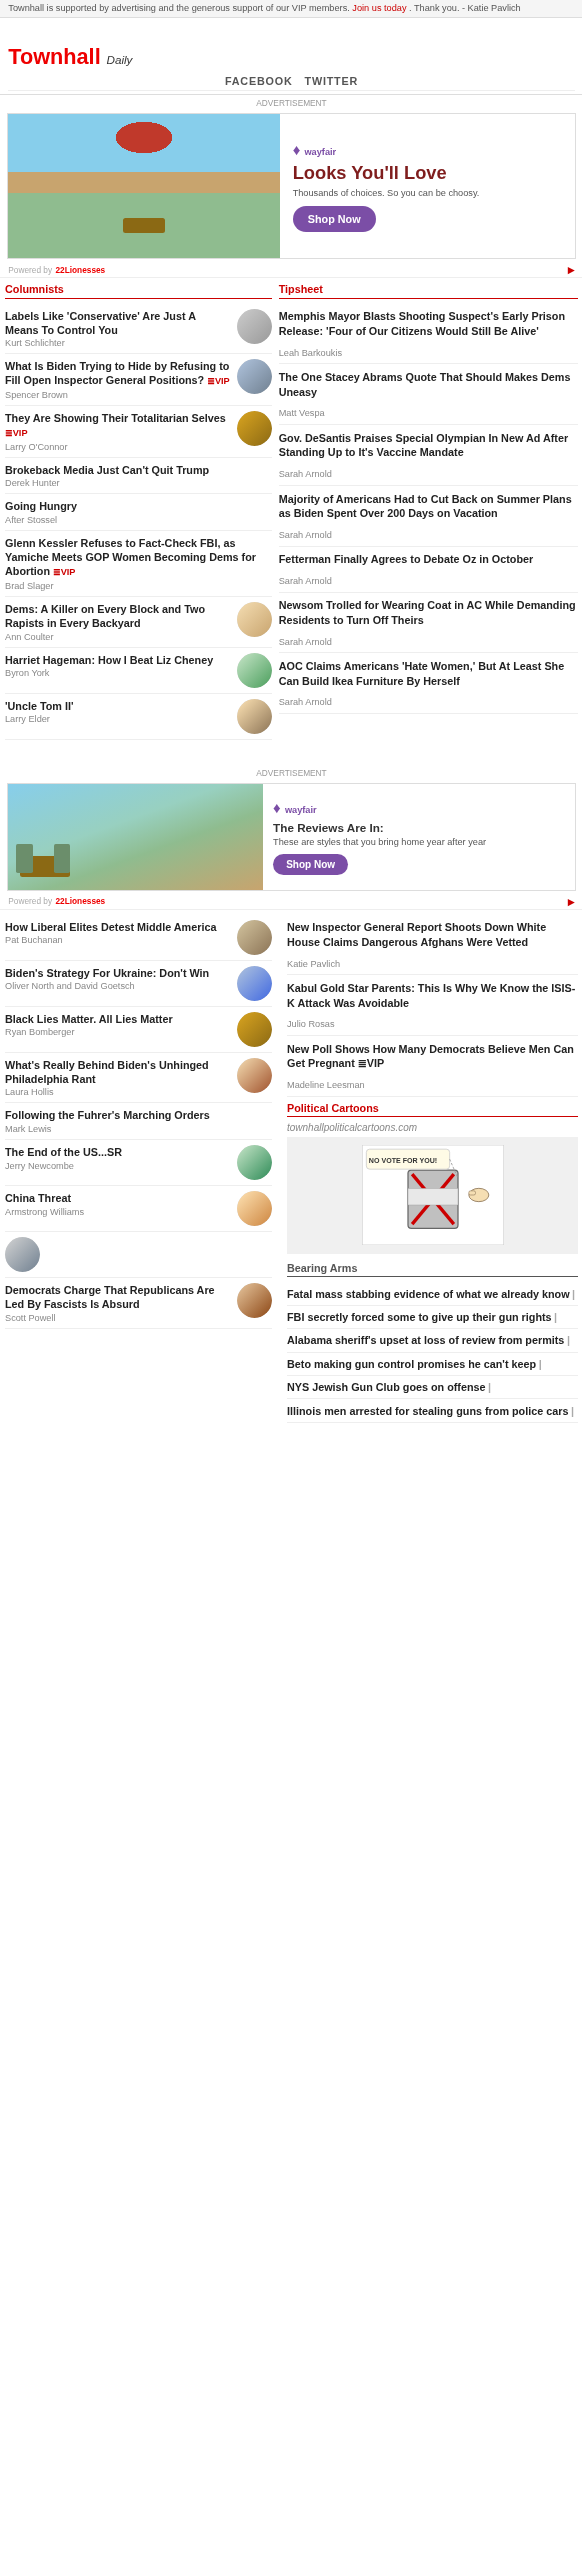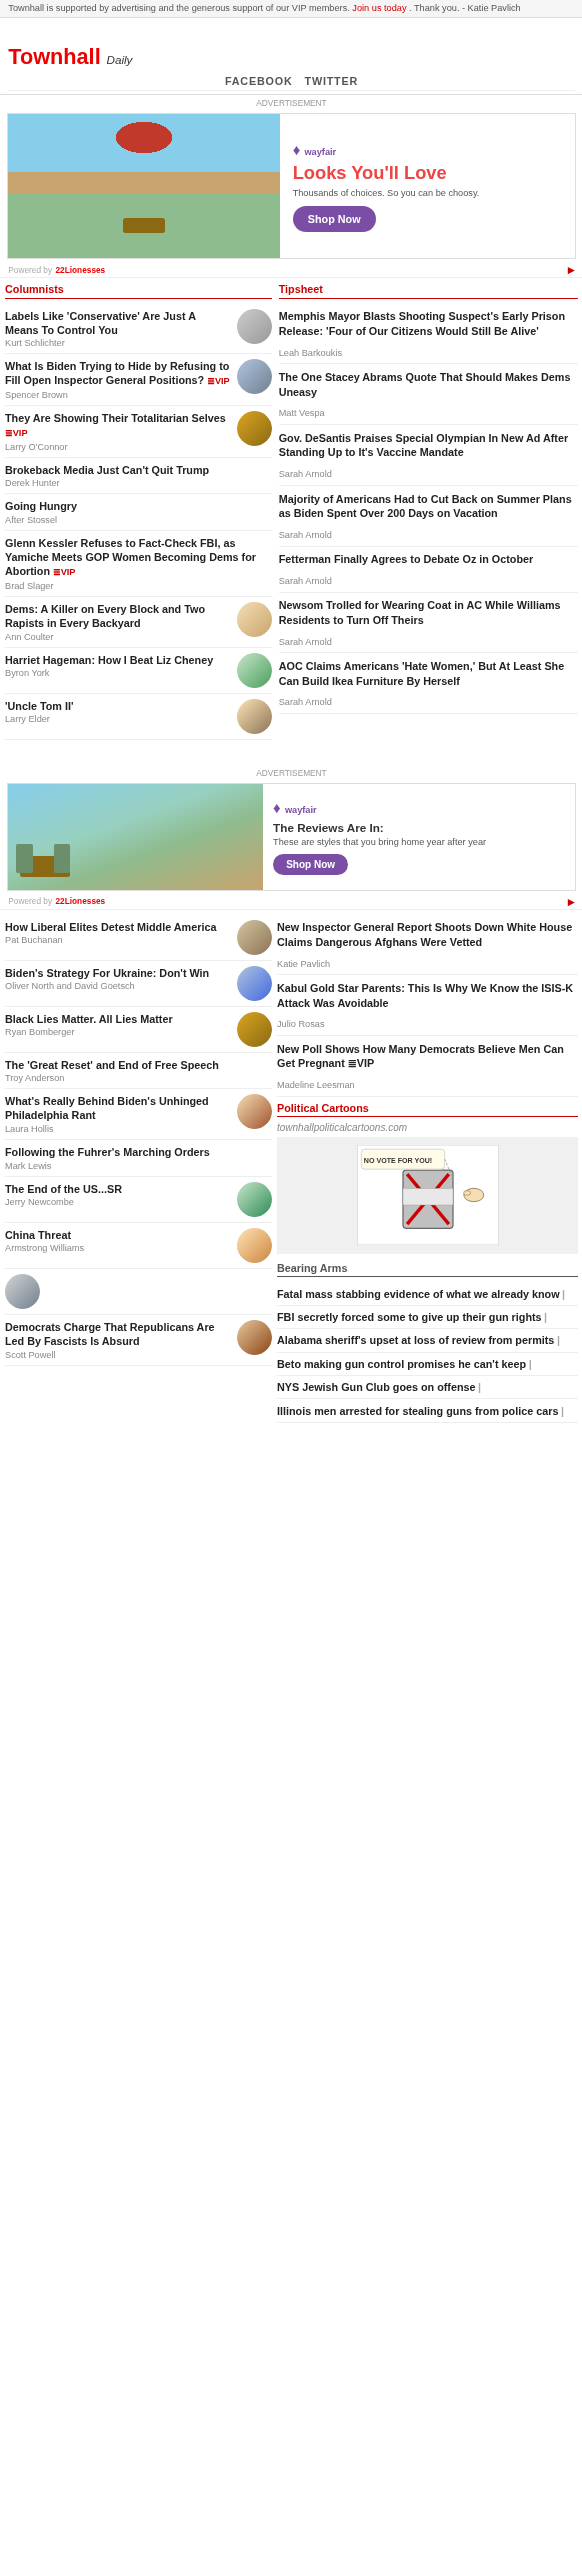--- a/index.html
+++ b/index.html
@@ -102,21 +102,21 @@
     .wayfair-logo {
       color: #7b4ea6;
       font-size: 15px;
       font-weight: bold;
       margin-bottom: 5px;
     }
     .wayfair-logo span { font-size: 9.2px; }
     .ad-headline {
       font-size: 18.3px;
       font-weight: bold;
-      color: #ef4444;
+      color: #7f1d1d;
       line-height: 1.1;
       margin-bottom: 5px;
     }
     .ad-sub {
       font-size: 9.2px;
       color: #555;
       margin-bottom: 8.3px;
     }
     .shop-now-btn {
       background: #7b4ea6;
@@ -249,21 +249,21 @@
       font-size: 10px;
       font-weight: bold;
       cursor: pointer;
       width: 75px;
       margin-top: 6.7px;
     }
 
     .content-area2 {
       display: flex;
       padding: 5px 5px 0;
-      gap: 5px;
+      gap: 15px;
     }
     .left-col2 { width: 267px; flex-shrink: 0; }
     .right-col2 { flex: 1; }
 
     .bearing-arms-header {
       font-size: 10.8px;
       font-weight: bold;
       color: #555;
       border-bottom: 1.7px solid #555;
       padding-bottom: 2.5px;
@@ -468,21 +468,21 @@
       <div class="tipsheet-title">Majority of Americans Had to Cut Back on Summer Plans as Biden Spent Over 200 Days on Vacation</div>
       <div class="tipsheet-author">Sarah Arnold</div>
     </div>
 
     <div class="tipsheet-item">
       <div class="tipsheet-title">Fetterman Finally Agrees to Debate Oz in October</div>
       <div class="tipsheet-author">Sarah Arnold</div>
     </div>
 
     <div class="tipsheet-item">
-      <div class="tipsheet-title">Newsom Trolled for Wearing Coat in AC While Williams Residents to Turn Off Theirs</div>
+      <div class="tipsheet-title">Newsom Trolled for Wearing Coat in AC While Demanding Residents to Turn Off Theirs</div>
       <div class="tipsheet-author">Sarah Arnold</div>
     </div>
 
     <div class="tipsheet-item">
       <div class="tipsheet-title">AOC Claims Americans 'Hate Women,' But At Least She Can Build Ikea Furniture By Herself</div>
       <div class="tipsheet-author">Sarah Arnold</div>
     </div>
   </div>
 
 </div>
@@ -541,26 +541,20 @@
     <div class="columnist-item">
       <div class="columnist-item-text">
         <div class="columnist-title">Black Lies Matter. All Lies Matter</div>
         <div class="columnist-author">Ryan Bomberger</div>
       </div>
       <div class="columnist-avatar">
           <div class="avatar-placeholder" style="background:linear-gradient(135deg,#daa520,#8b6914);"></div>
         </div>
     </div>
 
-    <div class="columnist-item">
-      <div class="columnist-item-text">
-        <div class="columnist-title">The 'Great Reset' and End of Free Speech</div>
-        <div class="columnist-author">Troy Anderson</div>
-      </div>
-    </div>
 
     <div class="columnist-item">
       <div class="columnist-item-text">
         <div class="columnist-title">What's Really Behind Biden's Unhinged Philadelphia Rant</div>
         <div class="columnist-author">Laura Hollis</div>
       </div>
       <div class="columnist-avatar">
           <div class="avatar-placeholder" style="background:linear-gradient(135deg,#f5deb3,#a0522d);"></div>
         </div>
     </div>

